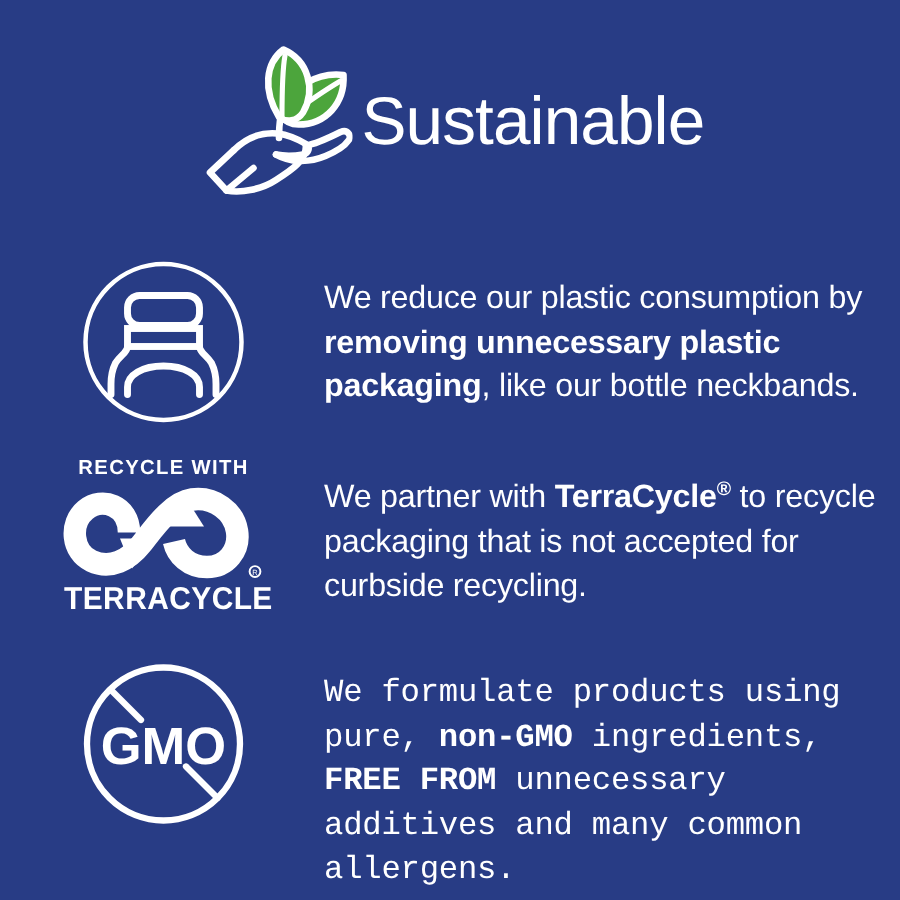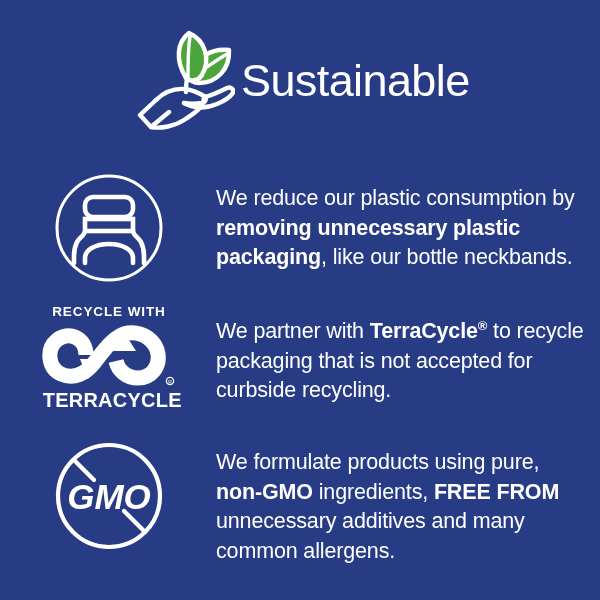--- a/index.html
+++ b/index.html
@@ -75,34 +75,34 @@
     width: 216px;
     flex: 0 0 216px;
     display: flex;
     align-items: center;
     justify-content: center;
     padding-left: 2px;
     box-sizing: border-box;
   }
   .row-1 .row-icon-cell { height: 112px; }
   .row-2 .row-icon-cell { height: 118px; }
-  .row-3 .row-icon-cell { height: 116px; font-style: italic; }
+  .row-3 .row-icon-cell { height: 116px; }
 
   .row-text {
     flex: 1 1 auto;
     color: #FFFFFF;
     font-size: 21.5px;
     line-height: 29.5px;
     font-weight: 400;
     letter-spacing: -0.15px;
     padding-right: 12px;
   }
   .row-1 .row-text { padding-top: 12px; }
   .row-2 .row-text { padding-top: 14px; }
-  .row-3 .row-text { padding-top: 10px; }
+  .row-3 .row-text { padding-top: 10px; font-family: Liberation Mono, monospace; }
   .row-text b {
     font-weight: 700;
   }
   .row-text .reg {
     font-size: 13px;
     vertical-align: super;
     line-height: 0;
   }
 
   

